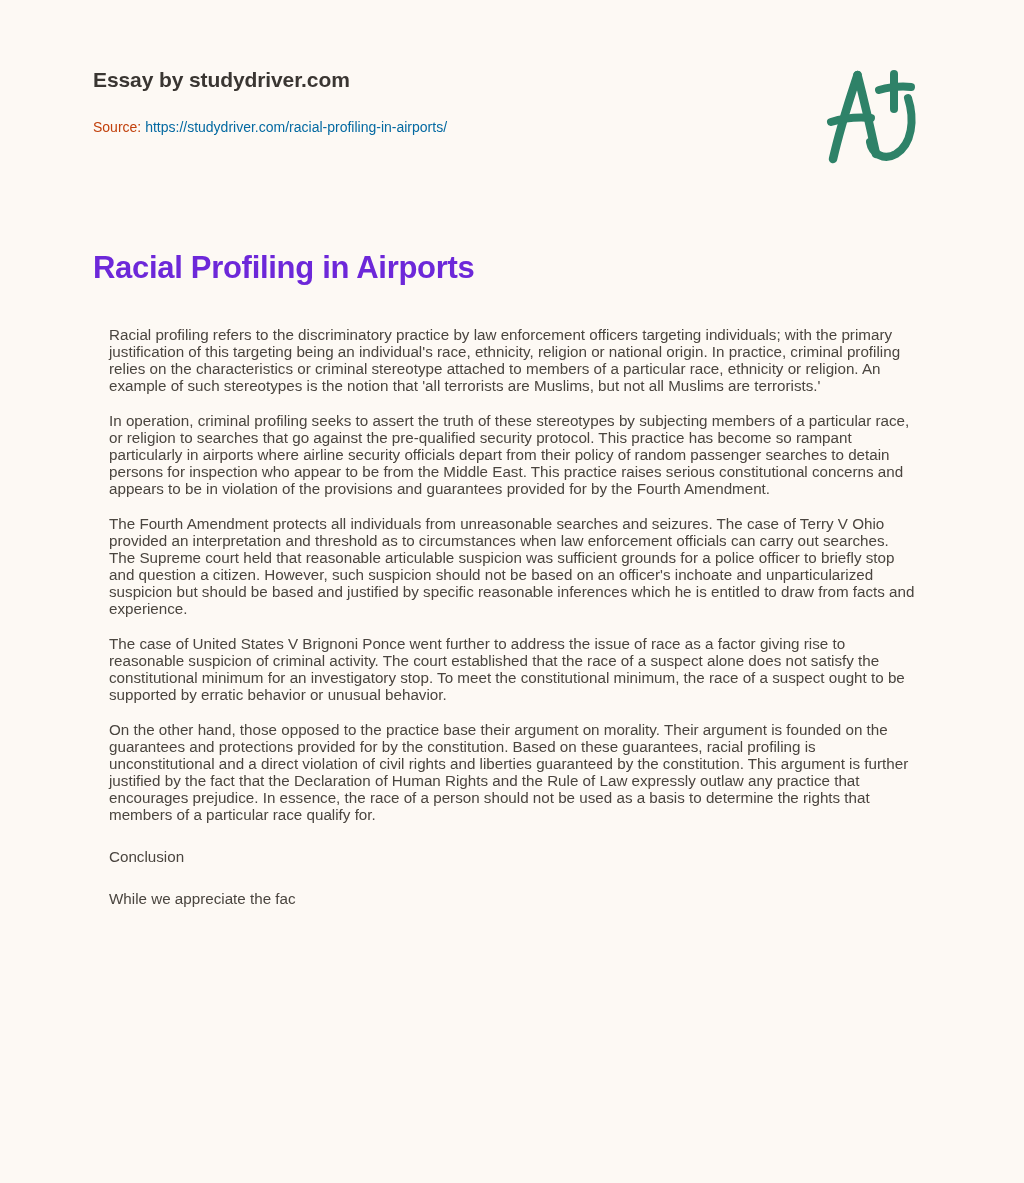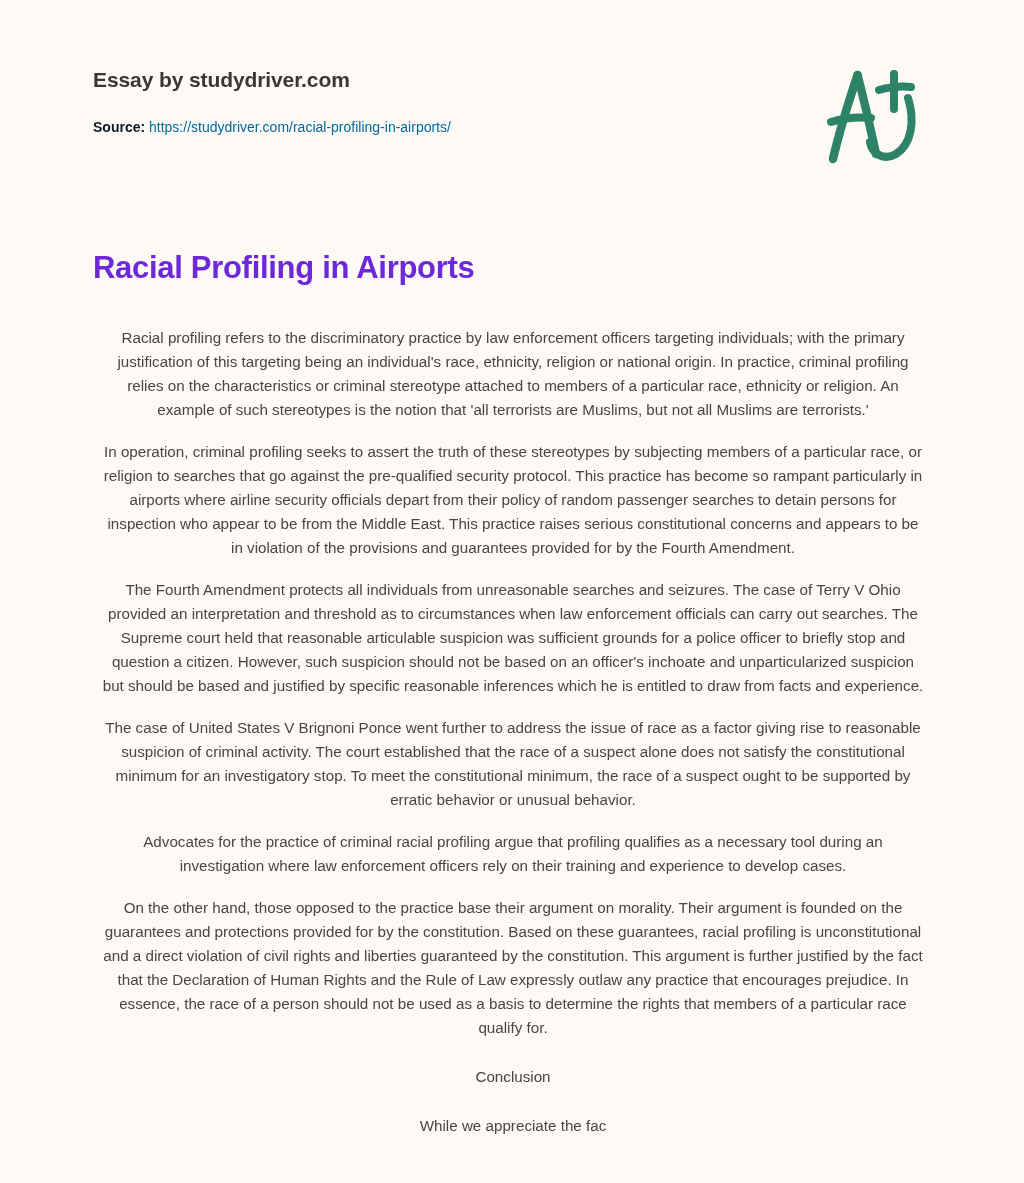--- a/index.html
+++ b/index.html
@@ -47,22 +47,21 @@
   .source-line {
     position: absolute;
     left: 93px;
     top: 119px;
     font-size: 14px;
     color: #8b8780;
     white-space: nowrap;
   }
 
   .source-label {
-    color: #0f172a;
-    font-weight: bold;
+    color: #c2410c;
   }
 
   .source-url {
     color: #0369a1;
     text-decoration: none;
   }
 
   
   .logo {
     position: absolute;
@@ -89,27 +88,27 @@
     margin: 0;
     padding: 0;
     font-size: 31px;
     font-weight: bold;
     line-height: 40px;
     color: #6d28d9;
     letter-spacing: -0.3px;
   }
 
   .body-text {
-    margin: 8px;
+    margin: 16px;
     padding: 0;
     margin-top: 18px;
     font-size: 15.2px;
-    line-height: 24px;
+    line-height: 17px;
     color: #4a453f;
-    text-align: center;
+    text-align: left;
   }
 
   .body-text.first-para {
     margin-top: 38px;
   }
 
   .body-text.section-head {
     margin-top: 25px;
   }
 
@@ -162,21 +161,20 @@
     <h1 class="article-title">Racial Profiling in Airports</h1>
 
     <p class="body-text first-para">Racial profiling refers to the discriminatory practice by law enforcement officers targeting individuals; with the primary justification of this targeting being an individual's race, ethnicity, religion or national origin. In practice, criminal profiling relies on the characteristics or criminal stereotype attached to members of a particular race, ethnicity or religion. An example of such stereotypes is the notion that 'all terrorists are Muslims, but not all Muslims are terrorists.'</p>
 
     <p class="body-text">In operation, criminal profiling seeks to assert the truth of these stereotypes by subjecting members of a particular race, or religion to searches that go against the pre-qualified security protocol. This practice has become so rampant particularly in airports where airline security officials depart from their policy of random passenger searches to detain persons for inspection who appear to be from the Middle East. This practice raises serious constitutional concerns and appears to be in violation of the provisions and guarantees provided for by the Fourth Amendment.</p>
 
     <p class="body-text">The Fourth Amendment protects all individuals from unreasonable searches and seizures. The case of Terry V Ohio provided an interpretation and threshold as to circumstances when law enforcement officials can carry out searches. The Supreme court held that reasonable articulable suspicion was sufficient grounds for a police officer to briefly stop and question a citizen. However, such suspicion should not be based on an officer's inchoate and unparticularized suspicion but should be based and justified by specific reasonable inferences which he is entitled to draw from facts and experience.</p>
 
     <p class="body-text">The case of United States V Brignoni Ponce went further to address the issue of race as a factor giving rise to reasonable suspicion of criminal activity. The court established that the race of a suspect alone does not satisfy the constitutional minimum for an investigatory stop. To meet the constitutional minimum, the race of a suspect ought to be supported by erratic behavior or unusual behavior.</p>
 
-    <p class="body-text">Advocates for the practice of criminal racial profiling argue that profiling qualifies as a necessary tool during an investigation where law enforcement officers rely on their training and experience to develop cases.</p>
 
     <p class="body-text">On the other hand, those opposed to the practice base their argument on morality. Their argument is founded on the guarantees and protections provided for by the constitution. Based on these guarantees, racial profiling is unconstitutional and a direct violation of civil rights and liberties guaranteed by the constitution. This argument is further justified by the fact that the Declaration of Human Rights and the Rule of Law expressly outlaw any practice that encourages prejudice. In essence, the race of a person should not be used as a basis to determine the rights that members of a particular race qualify for.</p>
 
     <p class="body-text section-head">Conclusion</p>
 
     <p class="body-text tail-para clipped">While we appreciate the fac</p>
 
   </div>
 
 </div>

